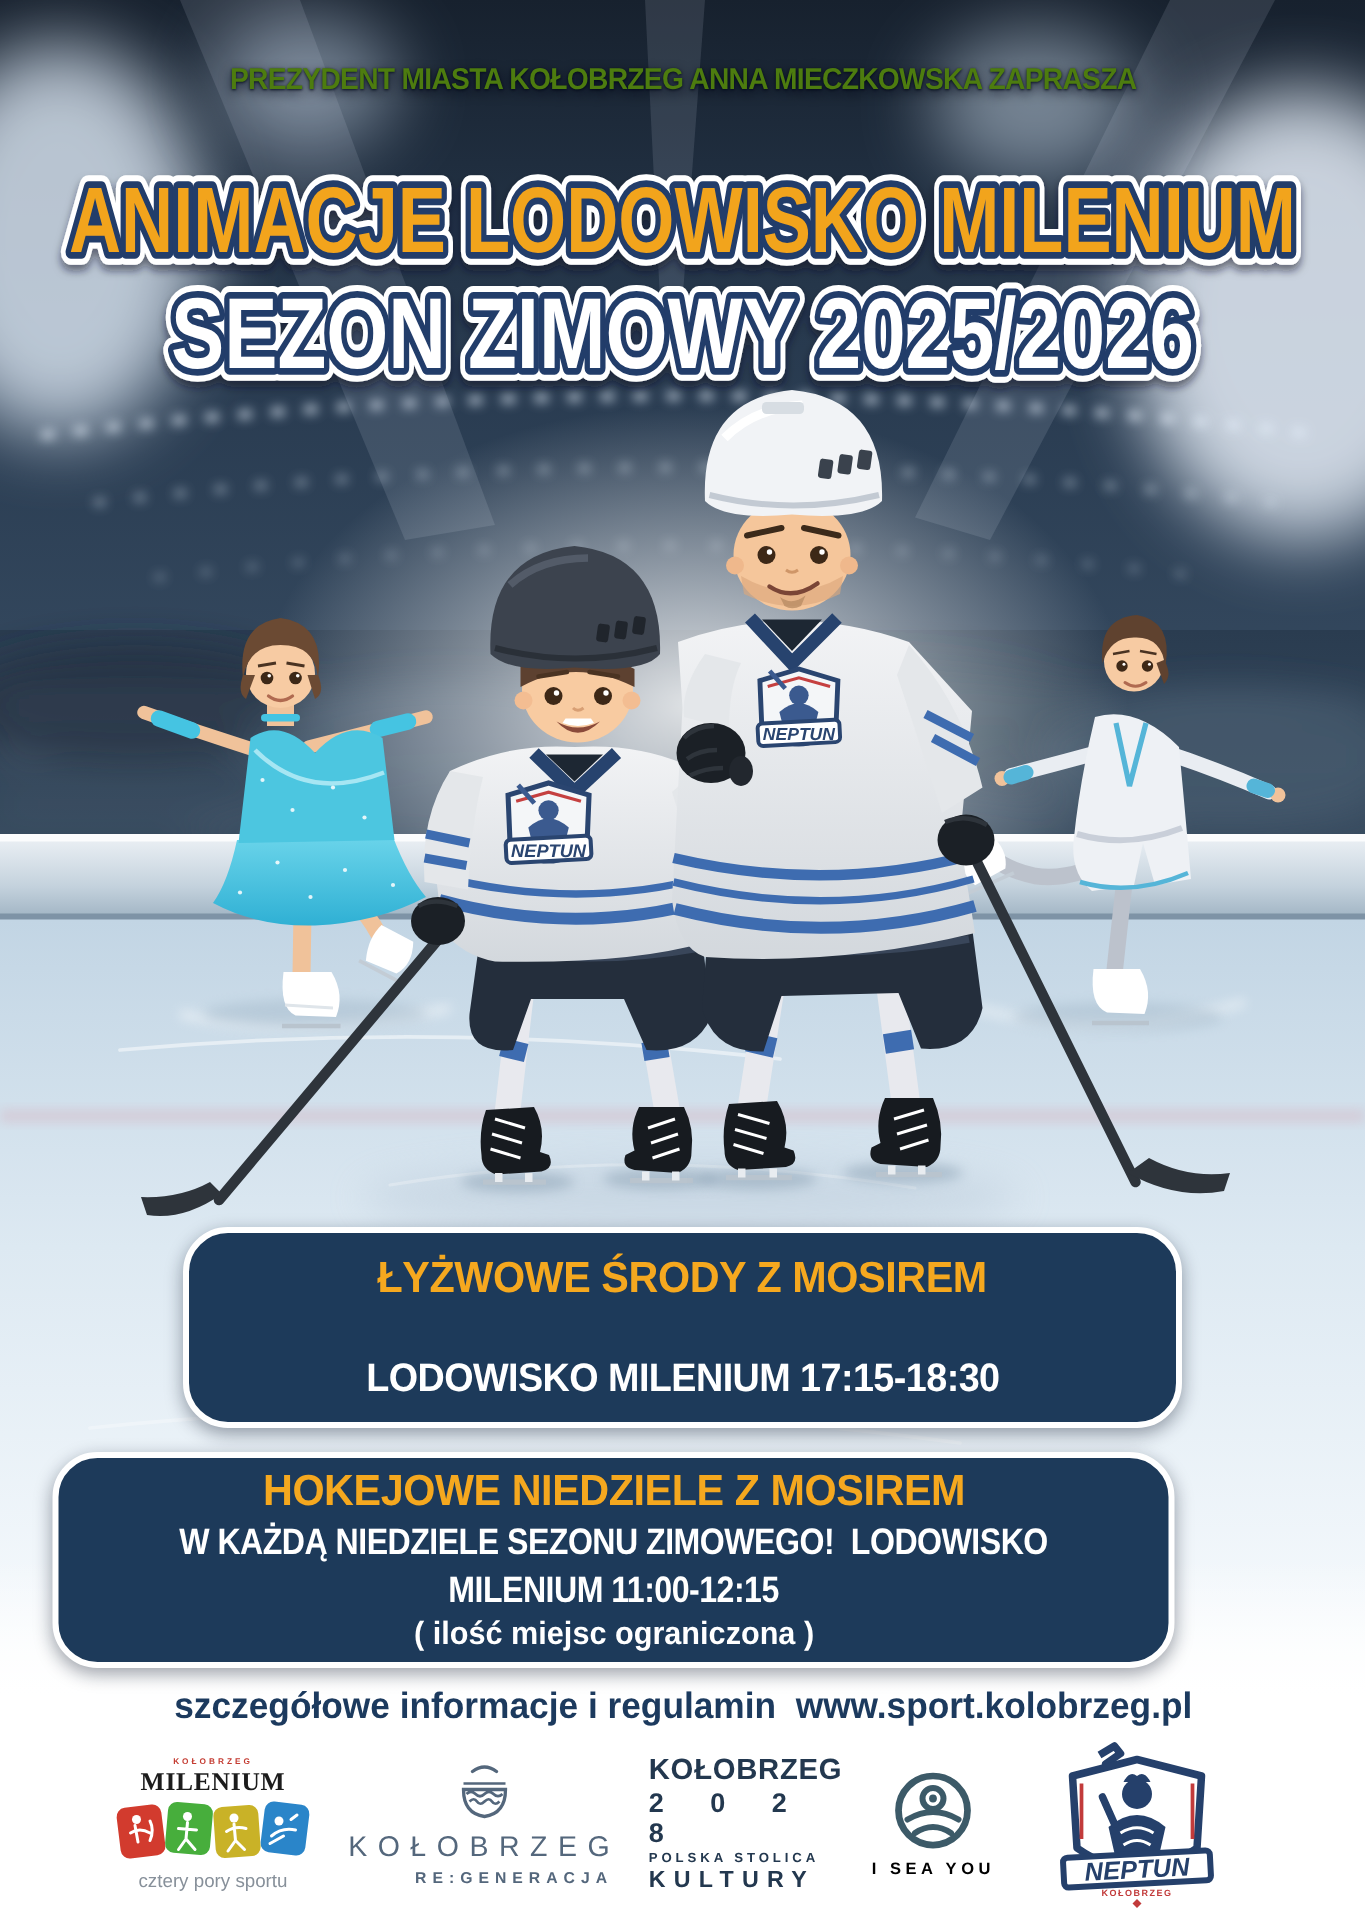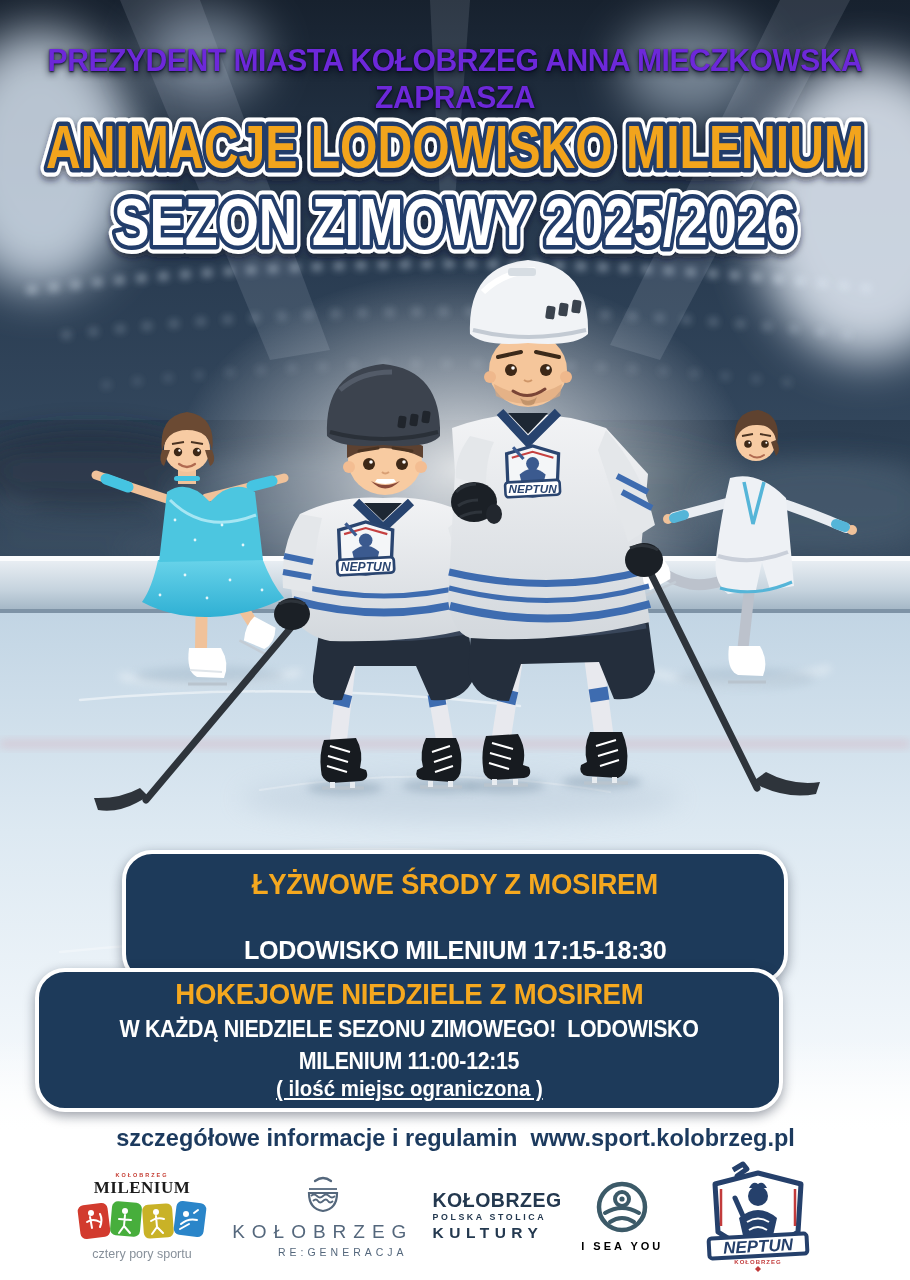--- a/index.html
+++ b/index.html
@@ -7,57 +7,57 @@
     position:relative;width:910px;height:1280px;margin:0 auto;
     background:#ffffff;overflow:hidden;
     font-family:"Liberation Sans",sans-serif;
   }
   .poster *{box-sizing:border-box;}
   svg text{font-family:"Liberation Sans",sans-serif;}
   .scene{position:absolute;left:0;top:0;}
   
   .header-line{
     position:absolute;left:0;top:42px;width:100%;text-align:center;
-    color:#6d28d9;font-weight:bold;font-size:32px;letter-spacing:-.5px;
+    color:#4d7c0f;font-weight:bold;font-size:20px;letter-spacing:-.5px;
     text-shadow:0 3px 8px rgba(5,12,28,.85),0 1px 2px rgba(5,12,28,.9);
   }
   .header-line span{display:inline-block;transform:scaleX(.94);transform-origin:center;white-space:pre-wrap;}
   
   .event-box{
     position:absolute;background:#1d3a5a;border:4px solid #ffffff;border-radius:30px;
     box-shadow:0 4px 12px rgba(10,20,40,.4);
     display:flex;flex-direction:column;justify-content:center;align-items:center;
     color:#ffffff;text-align:center;font-weight:bold;
   }
   .event-box .ln{display:block;white-space:pre-wrap;transform:scaleX(.95);transform-origin:center;line-height:1.28;}
   .event-title{color:#f5a81f;font-size:29px;letter-spacing:-.3px;}
   .event-line{font-size:26.5px;letter-spacing:-.4px;}
   .event-line-long{font-size:24.5px;letter-spacing:-.4px;transform:scaleX(.92) !important;}
-  .event-note{font-size:21.5px;font-weight:bold;text-decoration:underline;}
-  .box1{left:122px;top:850px;width:666px;height:134px;gap:30px;}
+  .event-note{font-size:21.5px;font-weight:bold;}
+  .box1{left:122px;top:818px;width:666px;height:134px;gap:30px;}
   .box2{left:35px;top:968px;width:748px;height:144px;}
   
   .info-line{
     position:absolute;left:0;top:1124px;width:100%;text-align:center;
     color:#1c3a5e;font-weight:bold;font-size:24.5px;
   }
   .info-line span{display:inline-block;transform:scaleX(.96);white-space:pre-wrap;}
   
   .logos{
     position:absolute;left:71px;right:86px;top:1158px;height:116px;
     display:flex;align-items:center;justify-content:space-between;
   }
   .logo{display:flex;flex-direction:column;align-items:center;justify-content:center;text-align:center;}
   .logo-milenium{width:142px;}
   .mil-city{display:block;color:#c43b31;font-size:5.5px;letter-spacing:2px;font-weight:bold;}
   .mil-name{display:block;color:#1c1c1c;font-size:17px;font-weight:bold;font-family:"Liberation Serif",serif;letter-spacing:.5px;}
   .mil-tagline{color:#87909a;font-size:12.5px;margin-top:3px;}
   .logo-regen{width:180px;color:#54677c;}
   .regen-city{font-size:19px;letter-spacing:7px;margin-top:4px;font-weight:500;}
-  .regen-sub{font-size:10.5px;letter-spacing:4px;font-weight:normal;margin-top:3px;margin-left:40px;}
+  .regen-sub{font-size:10.5px;letter-spacing:4px;font-weight:bold;margin-top:3px;margin-left:40px;}
   .logo-k2028{width:120px;color:#23384f;font-weight:bold;text-align:left;align-items:flex-start;}
   .k2028-city{font-size:19.5px;letter-spacing:.5px;}
   .k2028-year{font-size:18px;letter-spacing:13px;line-height:1.15;}
   .k2028-l3{font-size:8.8px;letter-spacing:2.6px;line-height:1.3;}
   .k2028-l4{font-size:15.5px;letter-spacing:5.5px;line-height:1.2;}
   .logo-isy{width:100px;color:#000000;}
   .isy-label{font-size:11px;font-weight:bold;letter-spacing:3px;margin-top:6px;}
   .logo-neptun{width:132px;}
 </style>
 </head>
@@ -481,20 +481,21 @@
         <path d="M9,21 q3,-3 6,0 t6,0 t6,0 t6,0" fill="none" stroke="#54677c" stroke-width="1.8"></path>
         <path d="M11,26 q3,-3 5,0 t5,0 t5,0 t5,0" fill="none" stroke="#54677c" stroke-width="1.8"></path>
         <path d="M7,14 L35,14" stroke="#54677c" stroke-width="1.8"></path>
       </svg>
       <div class="regen-city">KOŁOBRZEG</div>
       <div class="regen-sub">RE:GENERACJA</div>
     </div>
 
     <div class="logo logo-k2028">
       <div class="k2028-city">KOŁOBRZEG</div>
+      <div class="k2028-year">2 0 2 8</div>
       <div class="k2028-l3">POLSKA STOLICA</div>
       <div class="k2028-l4">KULTURY</div>
     </div>
 
     <div class="logo logo-isy">
       <svg width="54" height="54" viewBox="0 0 54 54">
         <circle cx="27" cy="27" r="23" fill="none" stroke="#3c5a68" stroke-width="4.5"></circle>
         <circle cx="27" cy="19" r="7" fill="none" stroke="#3c5a68" stroke-width="4"></circle>
         <circle cx="27" cy="19" r="2.6" fill="#3c5a68"></circle>
         <path d="M10,33 Q27,23 44,33" fill="none" stroke="#3c5a68" stroke-width="4" stroke-linecap="round"></path>

